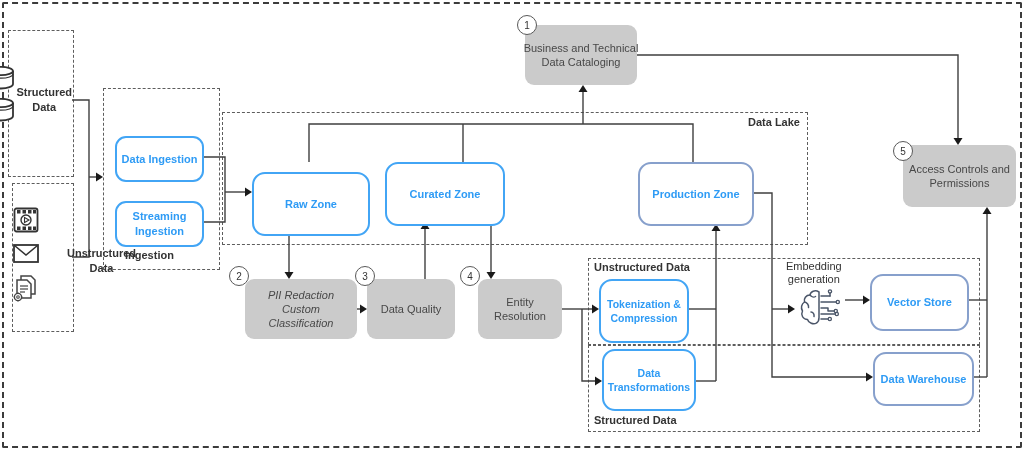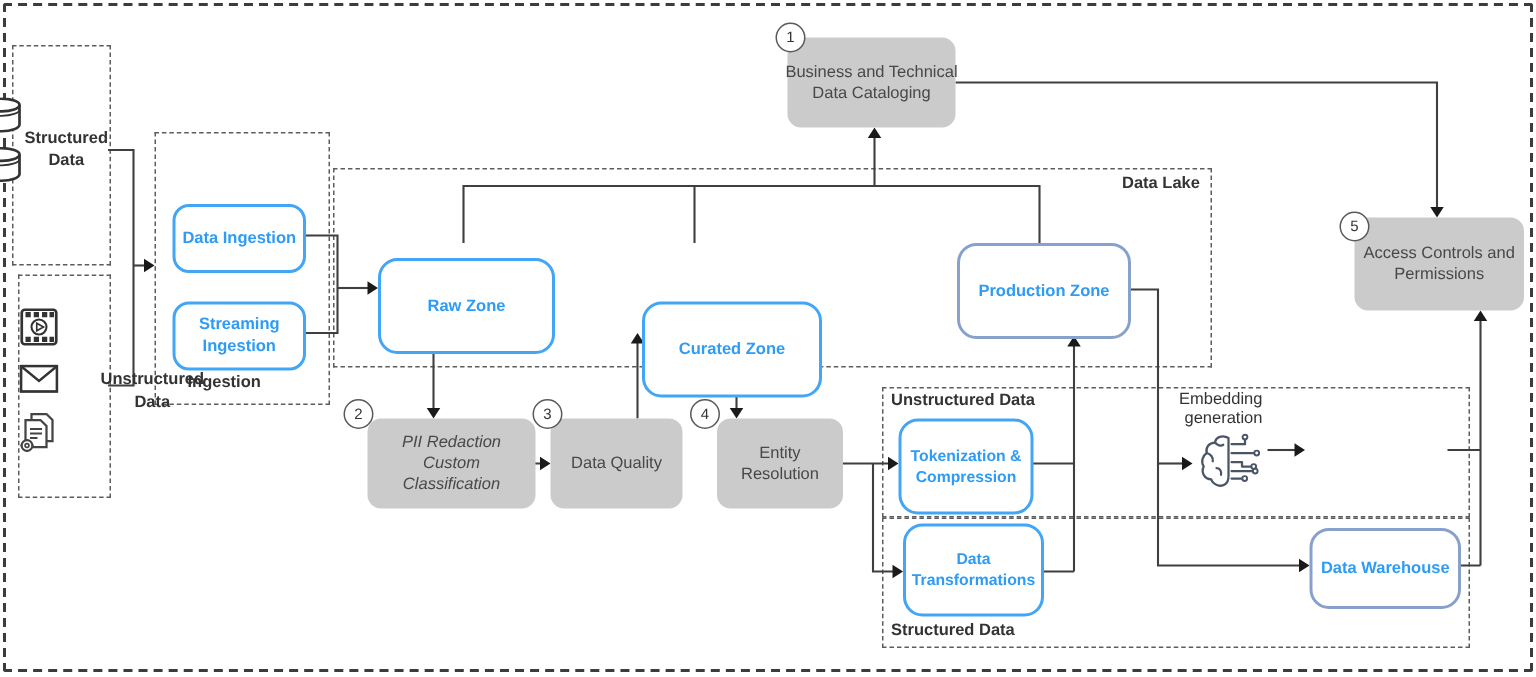--- a/index.html
+++ b/index.html
@@ -10,21 +10,21 @@
   .cdash{border:1px dashed #5d5d5d;background:transparent;z-index:1;}
   .clabel{font-size:11px;font-weight:bold;color:#333;}
   .svgwrap{z-index:2;pointer-events:none;}
   .node{z-index:3;display:flex;align-items:center;justify-content:center;}
   .gbox{background:#cbcbcb;border-radius:9px;color:#484848;font-size:11px;line-height:1.3;}
   .bbox{background:#fff;border:2px solid #42a5f5;border-radius:13px;
         color:#2e9bf5;font-weight:bold;font-size:11px;line-height:1.35;}
   .bbox.muted{border-color:#87a0cc;}
   .bbox.small{font-size:10.5px;}
   .pre{white-space:pre;text-align:center;}
-  .pre-left{white-space:pre;text-align:right;}
+  .pre-left{white-space:pre;text-align:center;}
   .circ{z-index:4;width:18px;height:18px;border-radius:50%;background:#fff;
         border:1.5px solid #595959;color:#333;font-size:10px;display:flex;
         align-items:center;justify-content:center;}
   .srcbox{display:flex;flex-direction:row;align-items:center;z-index:3;}
   .iconcol{display:flex;flex-direction:column;align-items:center;gap:7px;}
   .srclabel{font-size:11px;font-weight:bold;color:#333;line-height:1.3;}
   .embl{font-size:11px;color:#333;line-height:1.15;z-index:3;}
 </style>
 </head>
 <body>
@@ -160,21 +160,21 @@
     <span class="pre">Data Ingestion</span>
   </div>
   <div class="abs node bbox" style="left:115px;top:201px;width:85px;height:42px;border-radius:11px;">
     <span class="pre">Streaming
 Ingestion</span>
   </div>
 
   <div class="abs node bbox" style="left:252px;top:144px;width:114px;height:60px;margin-top:28px;">
     <span class="pre">Raw Zone</span>
   </div>
-  <div class="abs node bbox" style="left:428px;top:162px;width:116px;height:60px;margin-top:39px;">
+  <div class="abs node bbox" style="left:385px;top:162px;width:116px;height:60px;">
     <span class="pre">Curated Zone</span>
   </div>
   <div class="abs node gbox pre" style="left:525px;top:25px;width:112px;height:60px;">Business and Technical
 Data Cataloging</div>
 
   <div class="abs node bbox muted" style="left:638px;top:162px;width:112px;height:60px;">
     <span class="pre">Production Zone</span>
   </div>
   <div class="abs node gbox pre" style="left:245px;top:279px;width:112px;height:60px;font-style:italic;">PII Redaction
 Custom
@@ -220,17 +220,20 @@
       <g fill="none" stroke="#4a5568" stroke-width="1.3">
         <circle cx="32" cy="3.4" r="1.6"></circle>
         <circle cx="39.8" cy="14" r="1.6"></circle>
         <circle cx="37.8" cy="23" r="1.6"></circle>
         <circle cx="38.8" cy="26" r="1.6"></circle>
         <circle cx="31.8" cy="31" r="1.6"></circle>
       </g>
     </svg>
   </div>
 
+  <div class="abs node bbox muted" style="left:870px;top:274px;width:95px;height:53px;">
+    <span class="pre">Vector Store</span>
+  </div>
   <div class="abs node bbox muted" style="left:873px;top:352px;width:97px;height:50px;">
     <span class="pre">Data Warehouse</span>
   </div>
 
 </div>
 
 </body></html>

